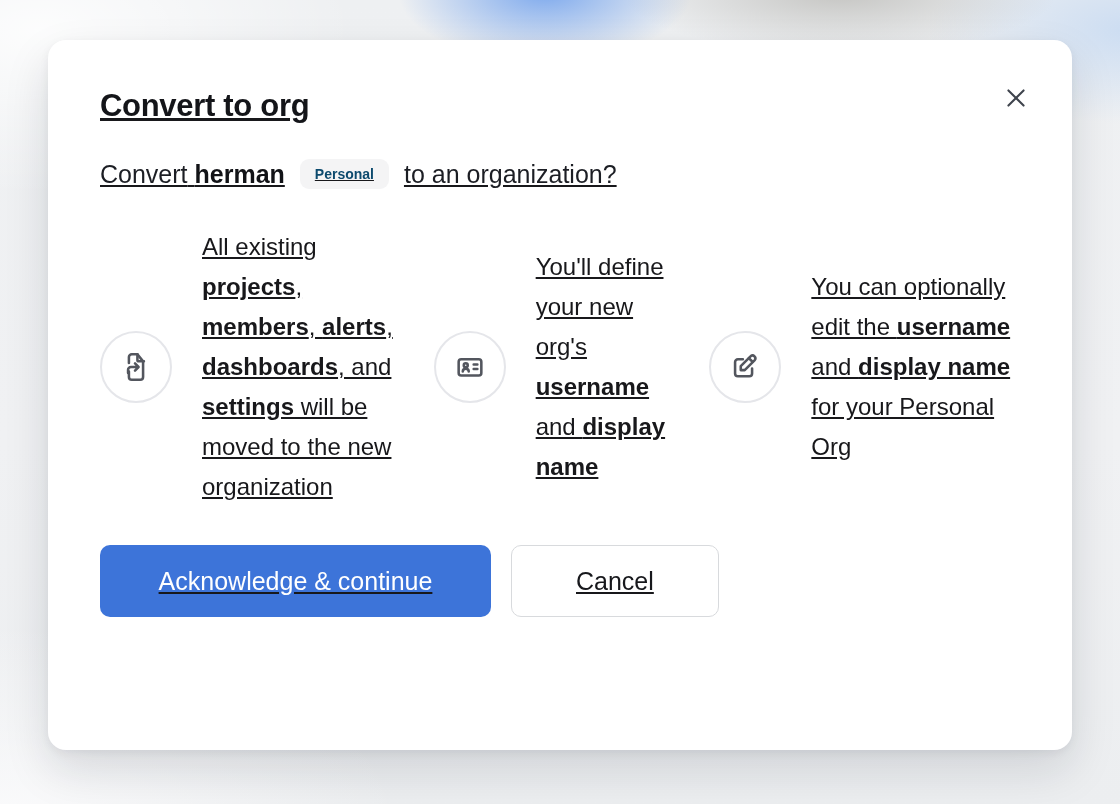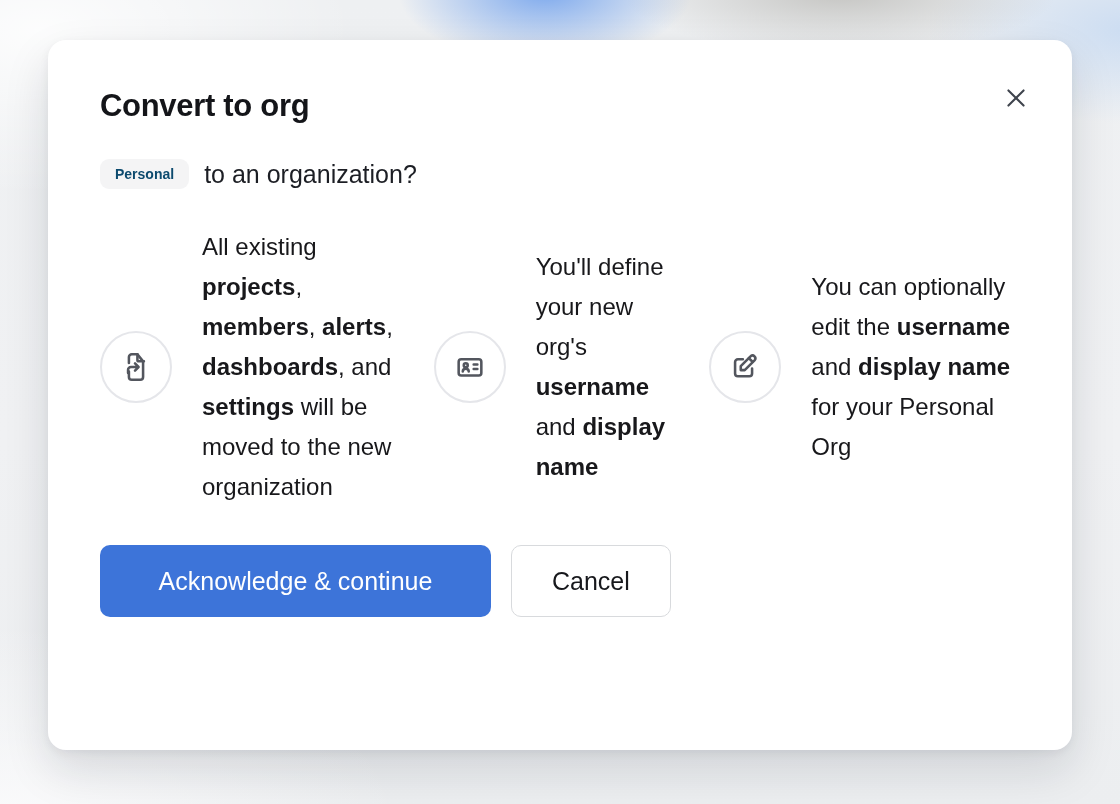--- a/index.html
+++ b/index.html
@@ -26,20 +26,21 @@
   }
 
   .modal{
     position:absolute;
     left:48px; top:40px;
     width:1024px; height:710px;
     background:#ffffff;
     border-radius:18px;
     box-shadow:0 20px 45px rgba(15,23,42,.13), 0 3px 10px rgba(15,23,42,.06);
     padding:48px 52px 46px 52px;
+    text-decoration:underline;
   }
 
   .close-btn{
     position:absolute;
     top:36px; right:34px;
     width:44px; height:44px;
     display:flex; align-items:center; justify-content:center;
     background:transparent; border:none; cursor:pointer;
     border-radius:8px;
   }
@@ -127,41 +128,42 @@
     border:none;
     font-weight:500;
     padding:4px 40px;
     min-width:391px;
   }
   .btn-secondary{
     background:#ffffff;
     color:#17181c;
     border:1.5px solid var(--cancel-border);
     font-weight:500;
-    padding:0 40px;
+    padding:0 64px;
     min-width:158px;
   }
 </style>
 </head>
 <body>
 
 <div class="modal">
 
   <button class="close-btn">
     <span>
       <svg width="26" height="26" viewBox="0 0 24 24" fill="none" stroke="#3f444d" stroke-width="1.9" stroke-linecap="round">
         <line x1="5" y1="5" x2="19" y2="19"></line>
         <line x1="19" y1="5" x2="5" y2="19"></line>
       </svg>
     </span>
   </button>
 
   <h1 class="title">Convert to org</h1>
 
   <div class="subtitle">
+    <span><span>Convert</span> <b>herman</b></span>
     <span class="badge">Personal</span>
     <span>to an organization?</span>
   </div>
 
   <div class="bullet-list">
 
     <div class="bullet-row">
       <span class="icon-circle">
         <svg viewBox="0 0 24 24">
           <path d="M13 3 H9 a2 2 0 0 0 -2 2 v4.2 M7 15.2 v3.8 a2 2 0 0 0 2 2 h6 a2 2 0 0 0 2 -2 V8 L13 3"></path>

